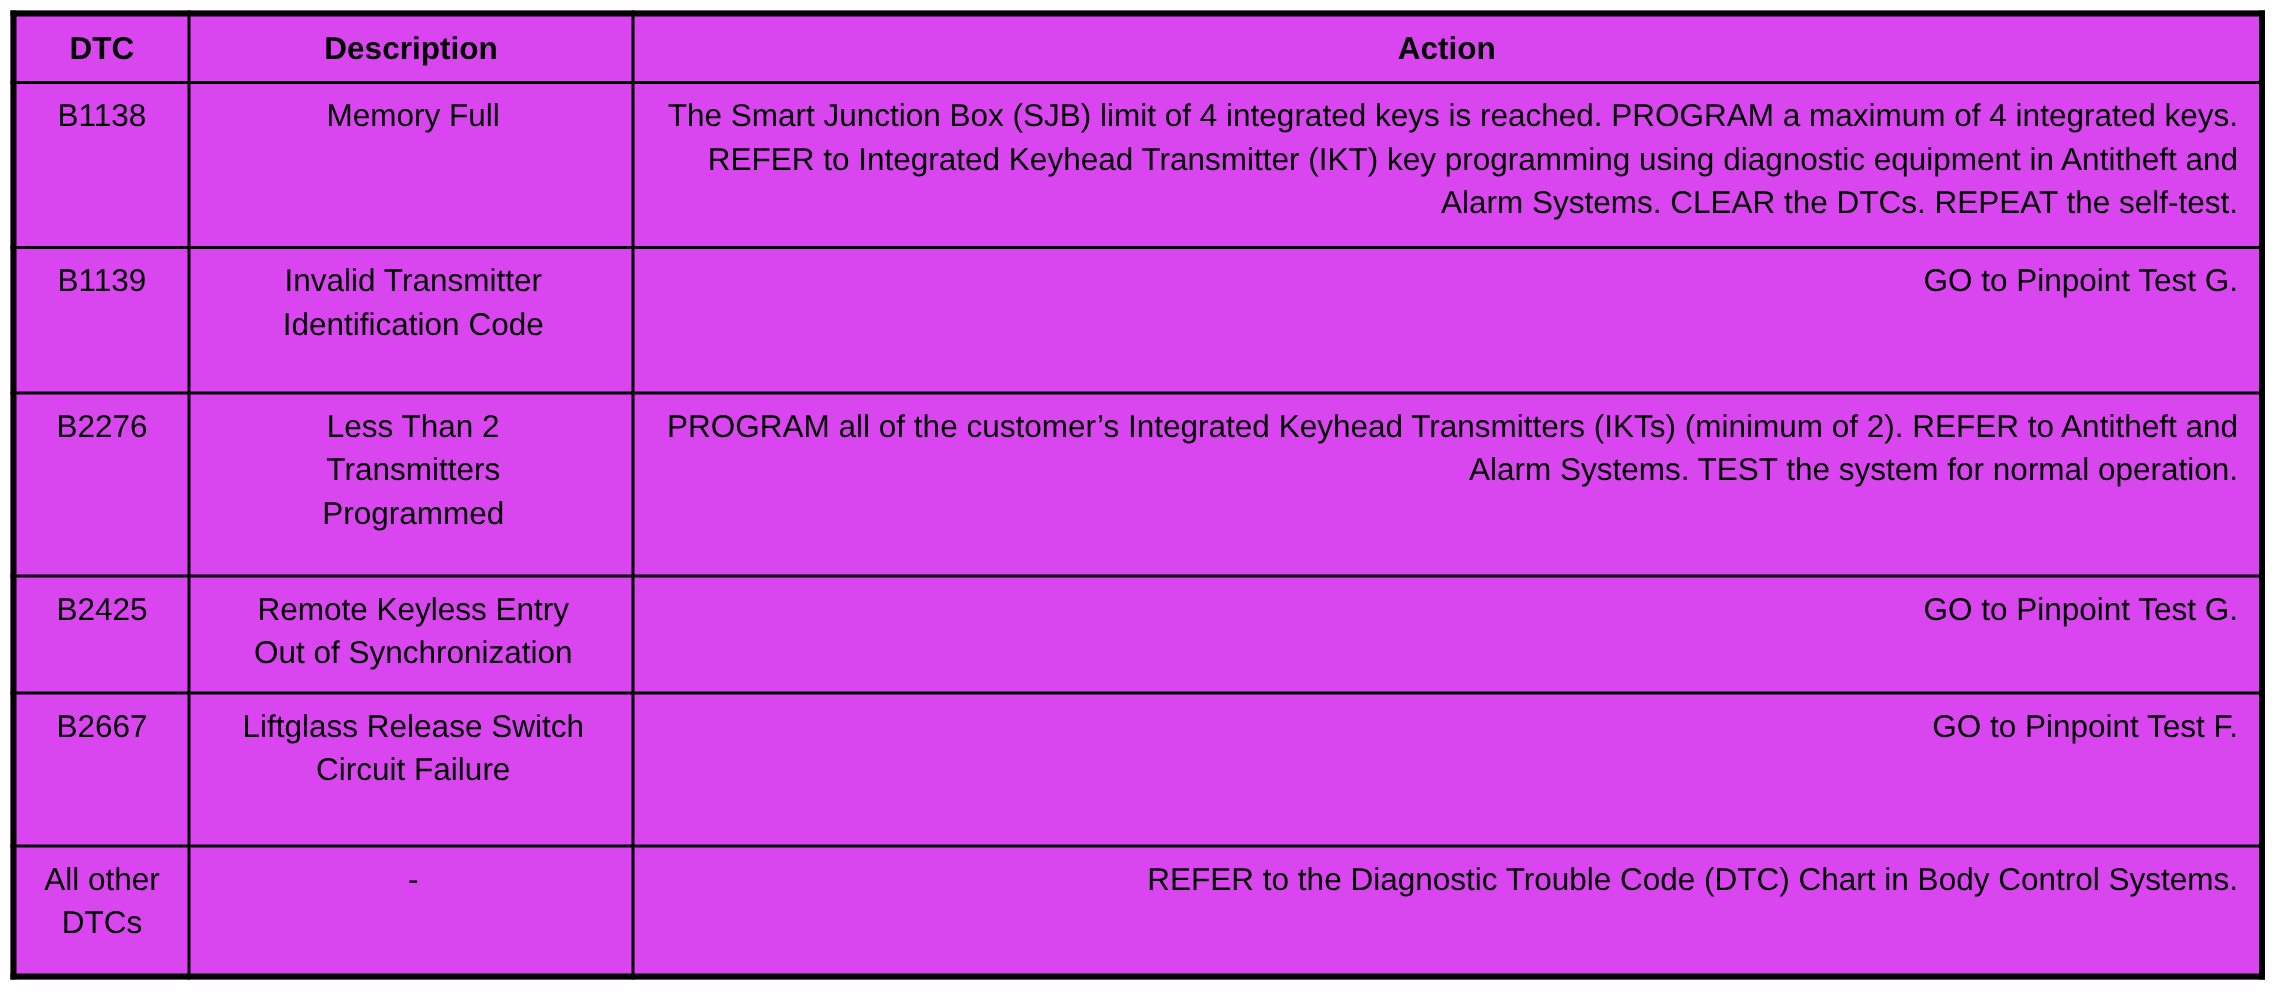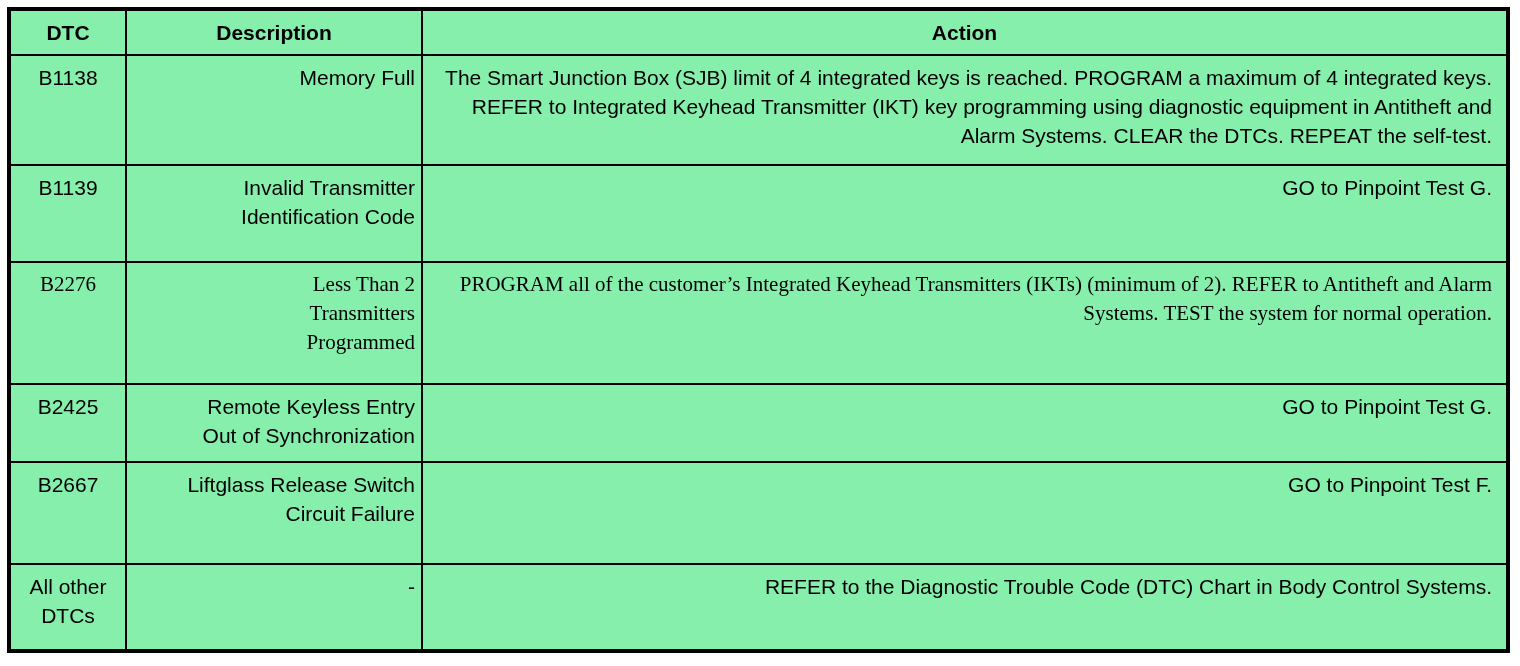--- a/index.html
+++ b/index.html
@@ -11,21 +11,21 @@
     color: #000000;
   }
   .dtc-table {
     position: absolute;
     left: 7px;
     top: 7px;
     width: 1499px;
     height: 646px;
     border-collapse: collapse;
     table-layout: fixed;
-    background: #86efac;
+    background: #d946ef;
     border: 4px solid #000000;
   }
   .dtc-table th,
   .dtc-table td {
     border: 2px solid #000000;
     font-size: 21px;
     line-height: 29px;
     vertical-align: top;
     overflow: hidden;
   }
@@ -34,21 +34,21 @@
     text-align: center;
     vertical-align: middle;
     padding: 4px 6px;
   }
   td.cell-dtc {
     text-align: center;
     padding: 7px 4px 4px 4px;
     white-space: pre-line;
   }
   td.cell-desc {
-    text-align: right;
+    text-align: center;
     padding: 7px 6px 4px 9px;
     white-space: pre-line;
   }
   td.cell-action {
     text-align: right;
     padding: 7px 14px 4px 11px;
   }
   col.c-dtc    { width: 117px; }
   col.c-desc   { width: 296px; }
   col.c-action { width: 1086px; }
@@ -74,21 +74,21 @@
       <td class="cell-dtc">B1138</td>
       <td class="cell-desc">Memory Full</td>
       <td class="cell-action">The Smart Junction Box (SJB) limit of 4 integrated keys is reached. PROGRAM a maximum of 4 integrated keys. REFER to Integrated Keyhead Transmitter (IKT) key programming using diagnostic equipment in Antitheft and Alarm Systems. CLEAR the DTCs. REPEAT the self-test.</td>
     </tr>
     <tr style="height: 88px;">
       <td class="cell-dtc">B1139</td>
       <td class="cell-desc">Invalid Transmitter
 Identification Code</td>
       <td class="cell-action">GO to Pinpoint Test G.</td>
     </tr>
-    <tr style="height: 110px; font-family: Liberation Serif, serif;">
+    <tr style="height: 110px;">
       <td class="cell-dtc">B2276</td>
       <td class="cell-desc">Less Than 2
 Transmitters
 Programmed</td>
       <td class="cell-action">PROGRAM all of the customer’s Integrated Keyhead Transmitters (IKTs) (minimum of 2). REFER to Antitheft and Alarm Systems. TEST the system for normal operation.</td>
     </tr>
     <tr style="height: 59px;">
       <td class="cell-dtc">B2425</td>
       <td class="cell-desc">Remote Keyless Entry
 Out of Synchronization</td>

